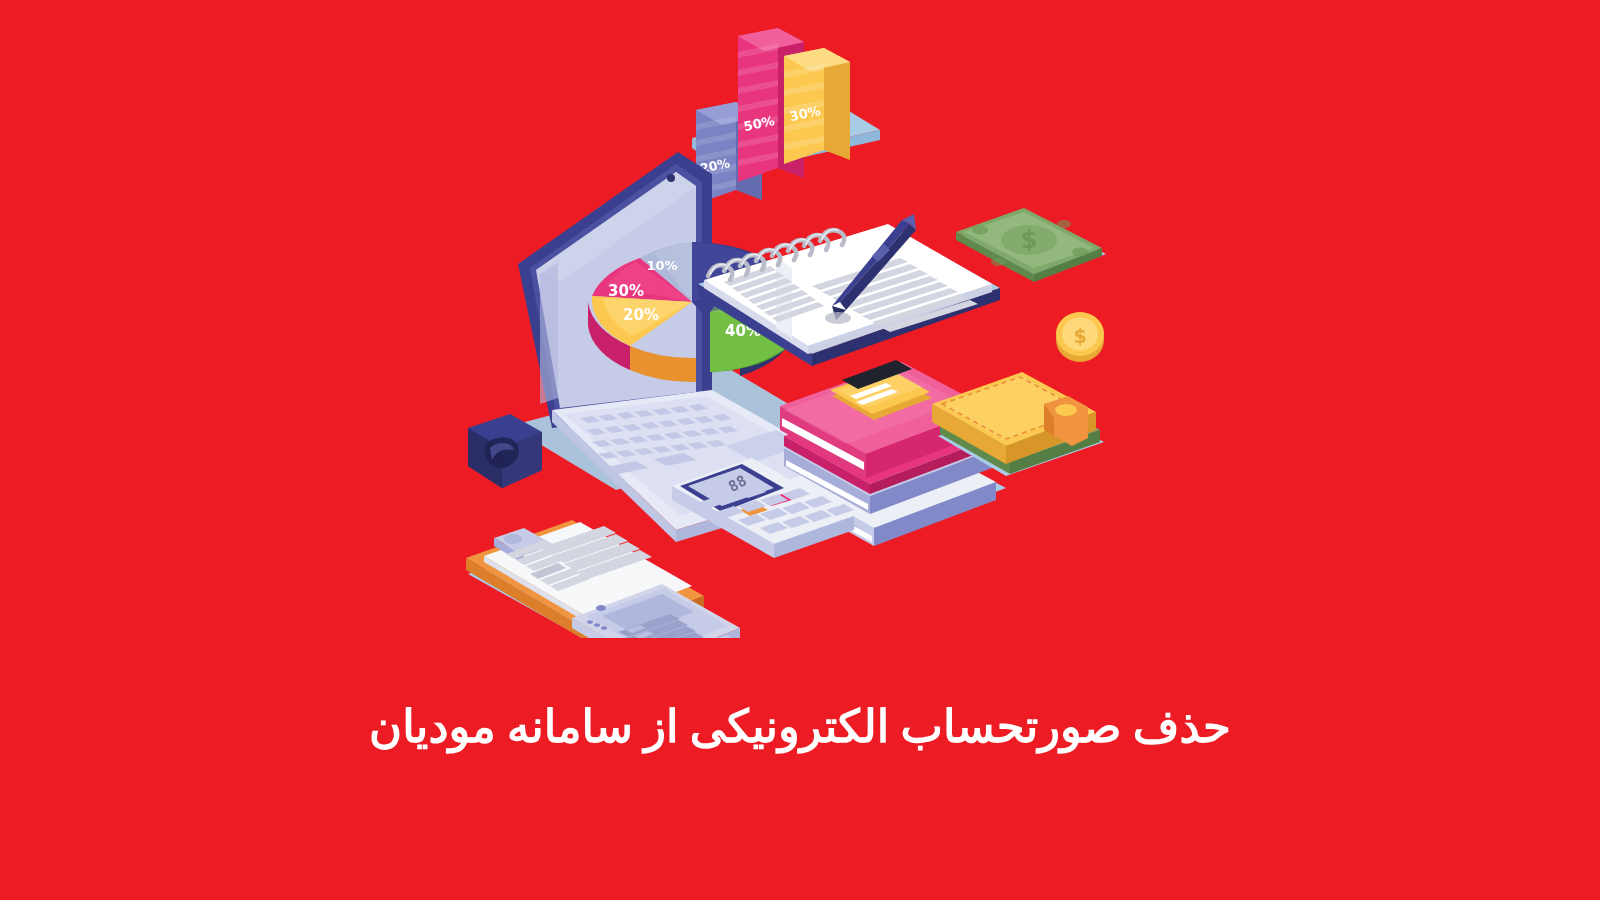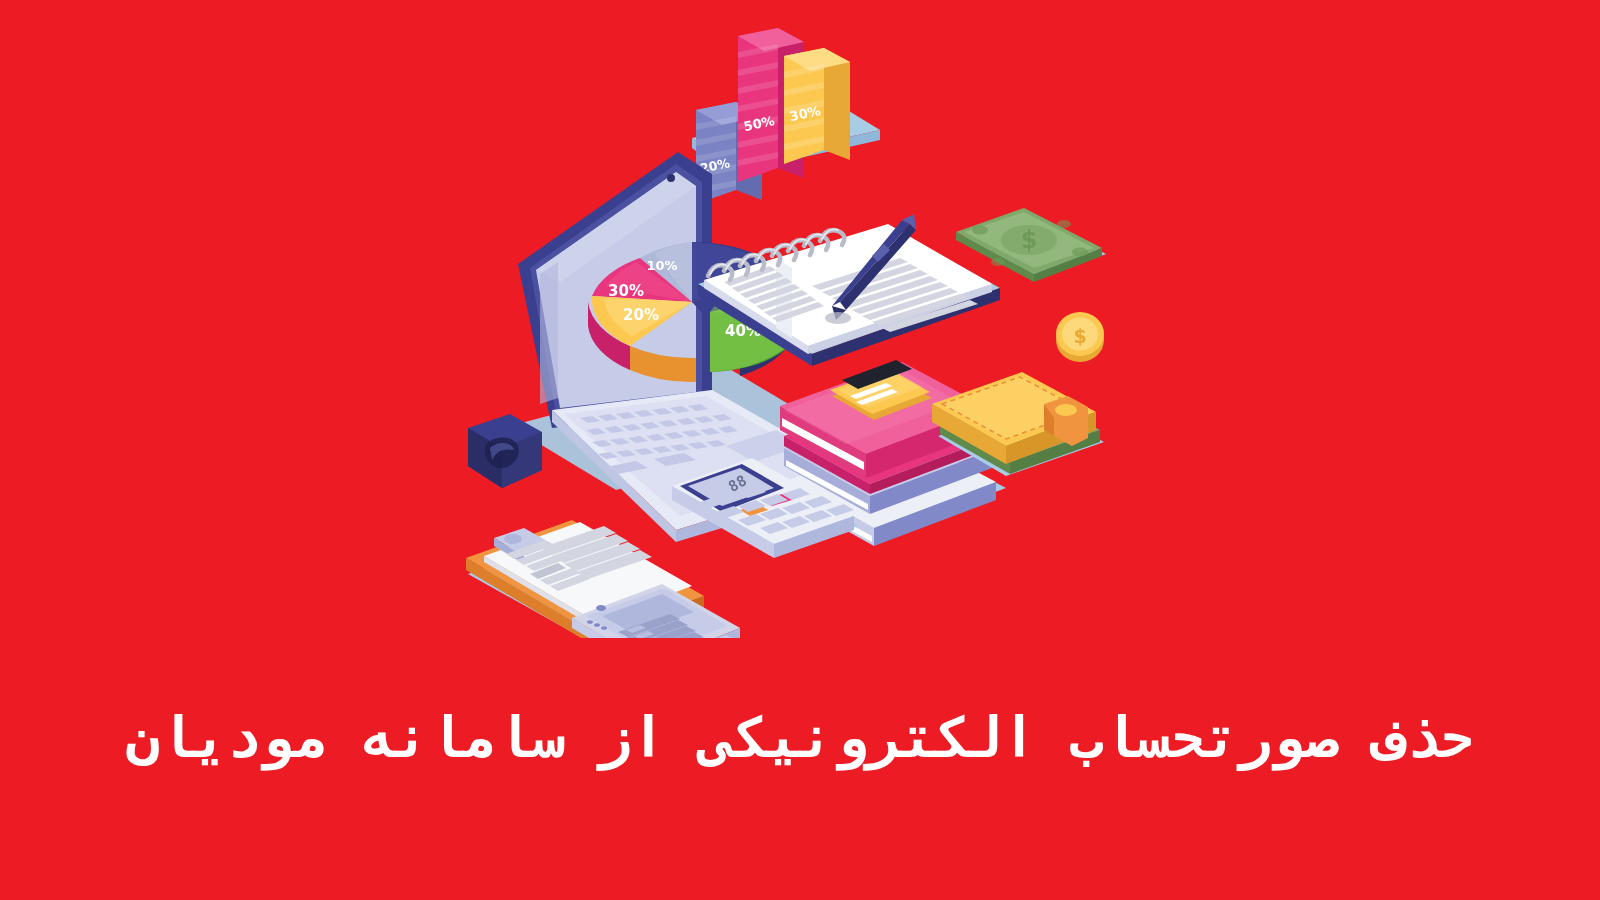--- a/index.html
+++ b/index.html
@@ -40,23 +40,23 @@
     fill: #ffffff;
   }
   
   #heading {
     position: absolute;
     left: 0;
     top: 672px;
     width: 1600px;
     text-align: center;
     color: #FFFFFF;
-    font-family: Liberation Mono, monospace;
+    font-family: Liberation Serif, serif;
     font-weight: bold;
-    font-size: 56px;
+    font-size: 45px;
     line-height: 1.15;
     letter-spacing: 0px;
     direction: rtl;
     unicode-bidi: isolate;
     white-space: nowrap;
   }
 </style>
 </head>
 <body>
 

